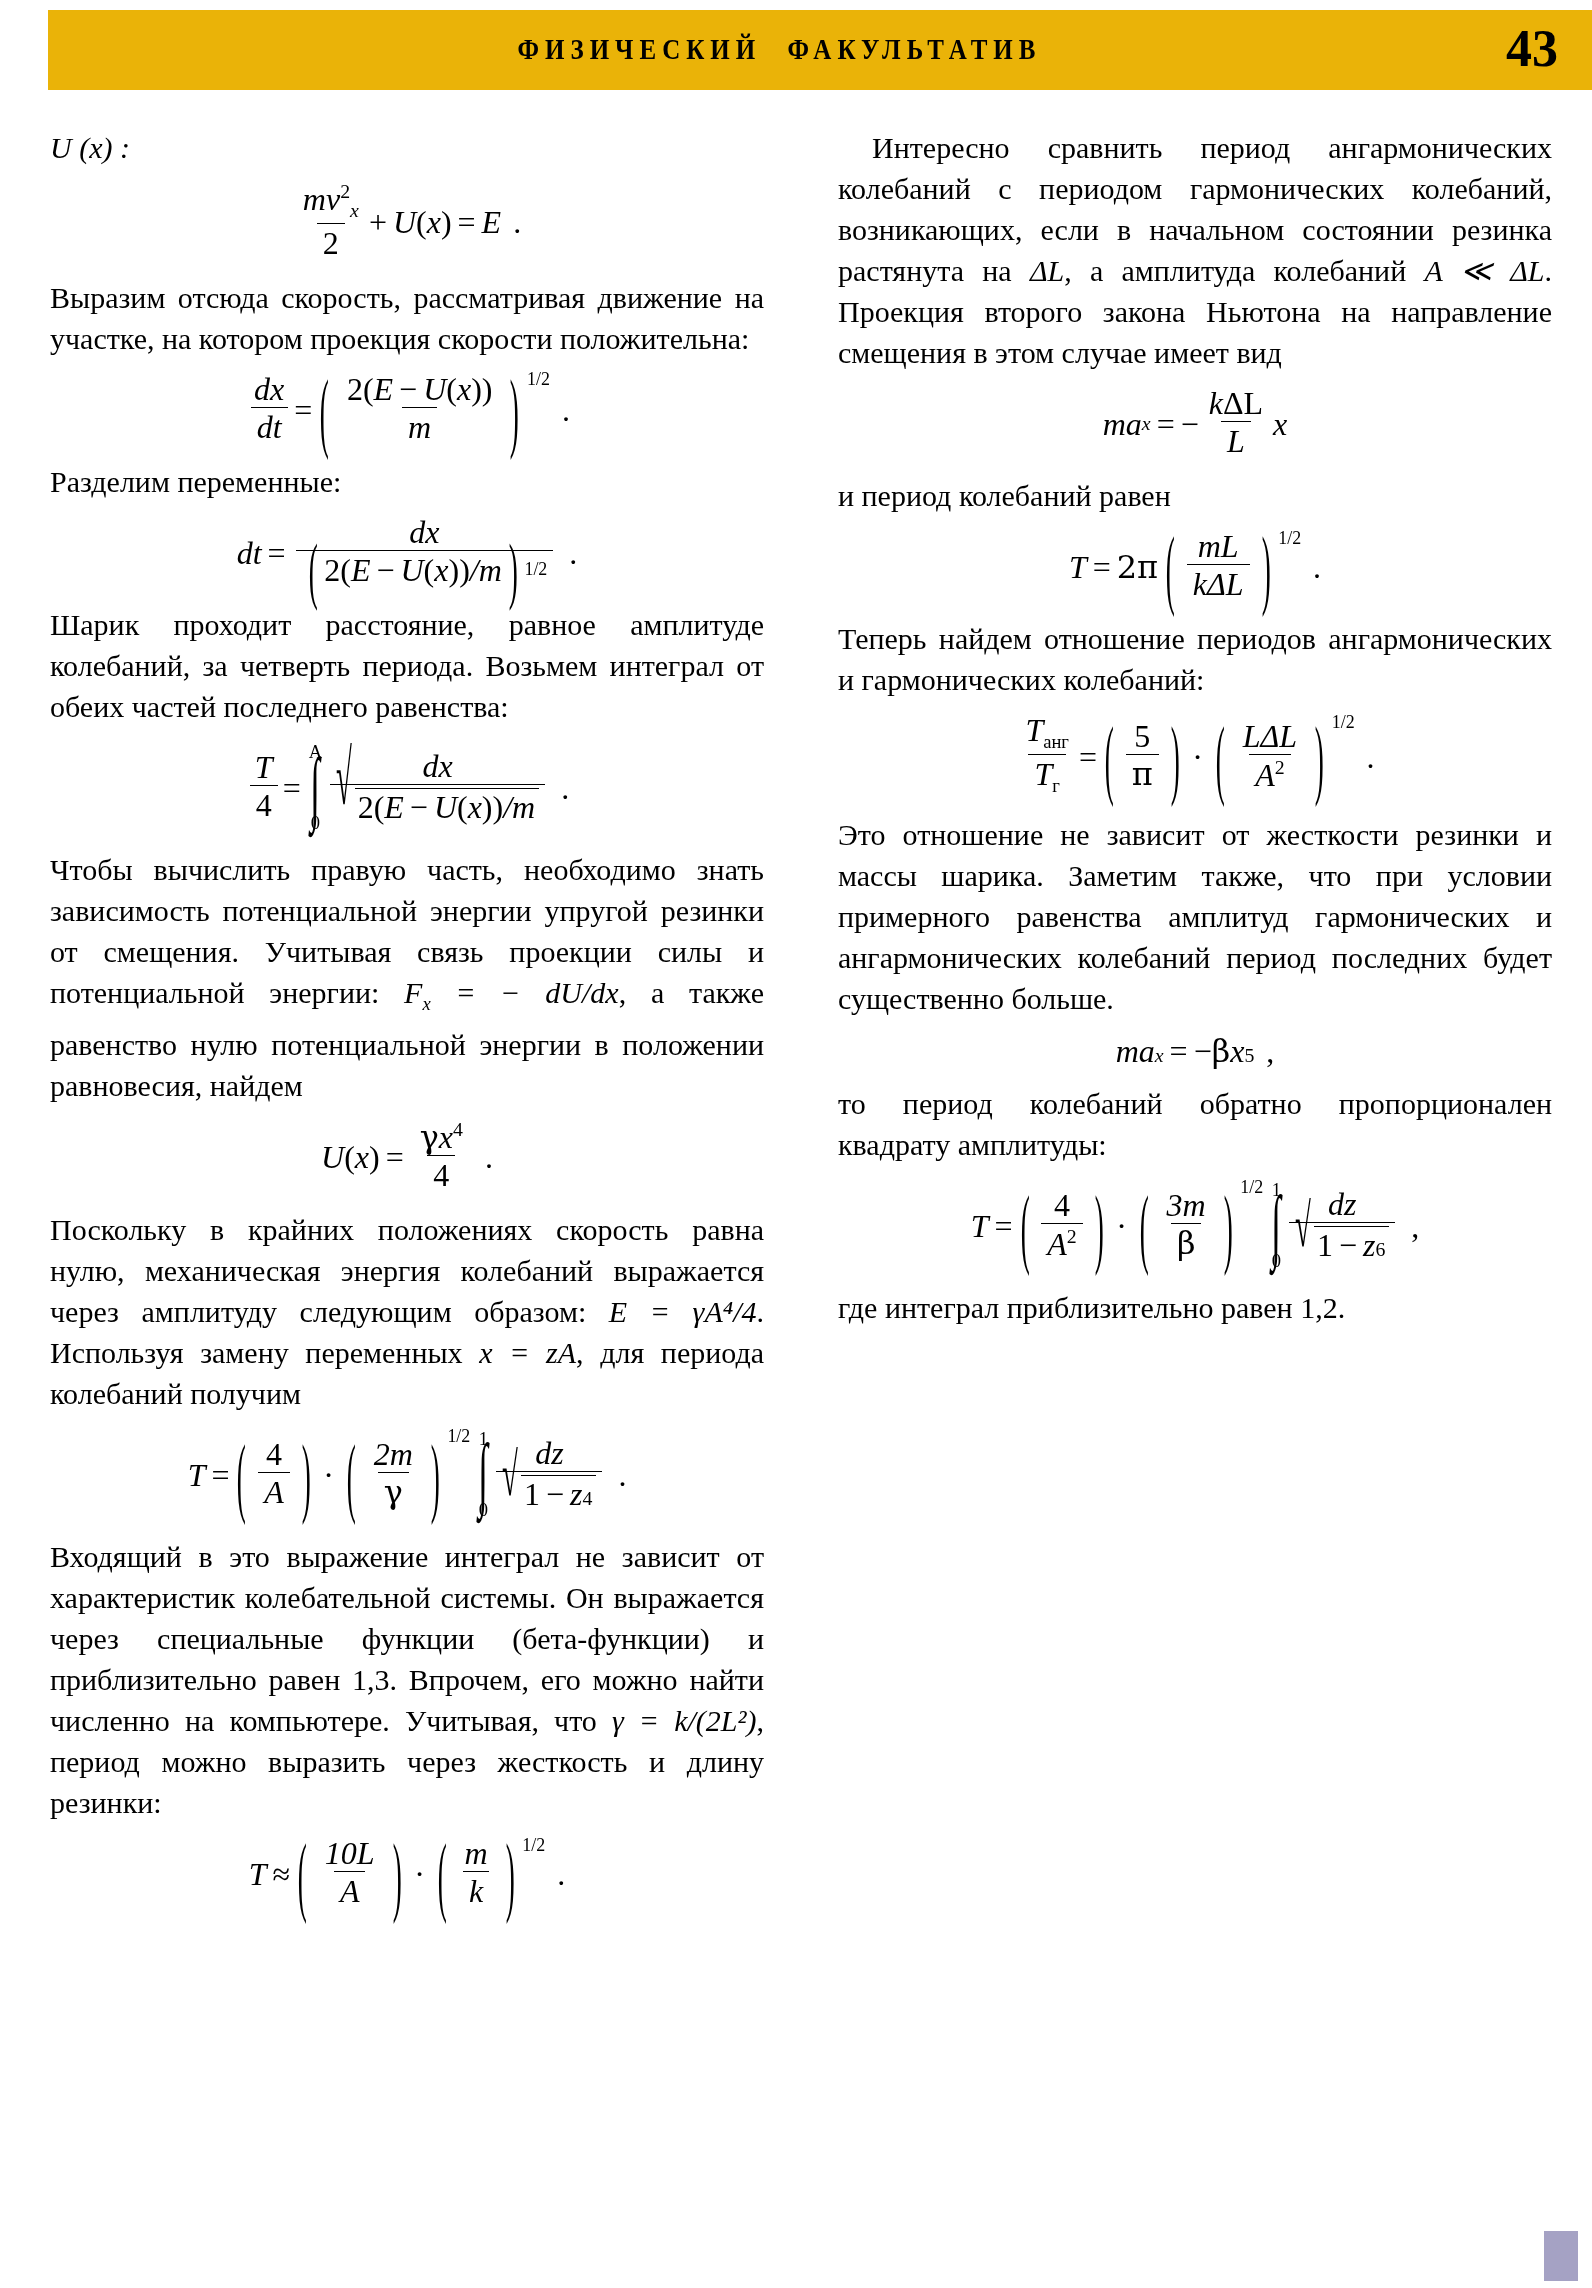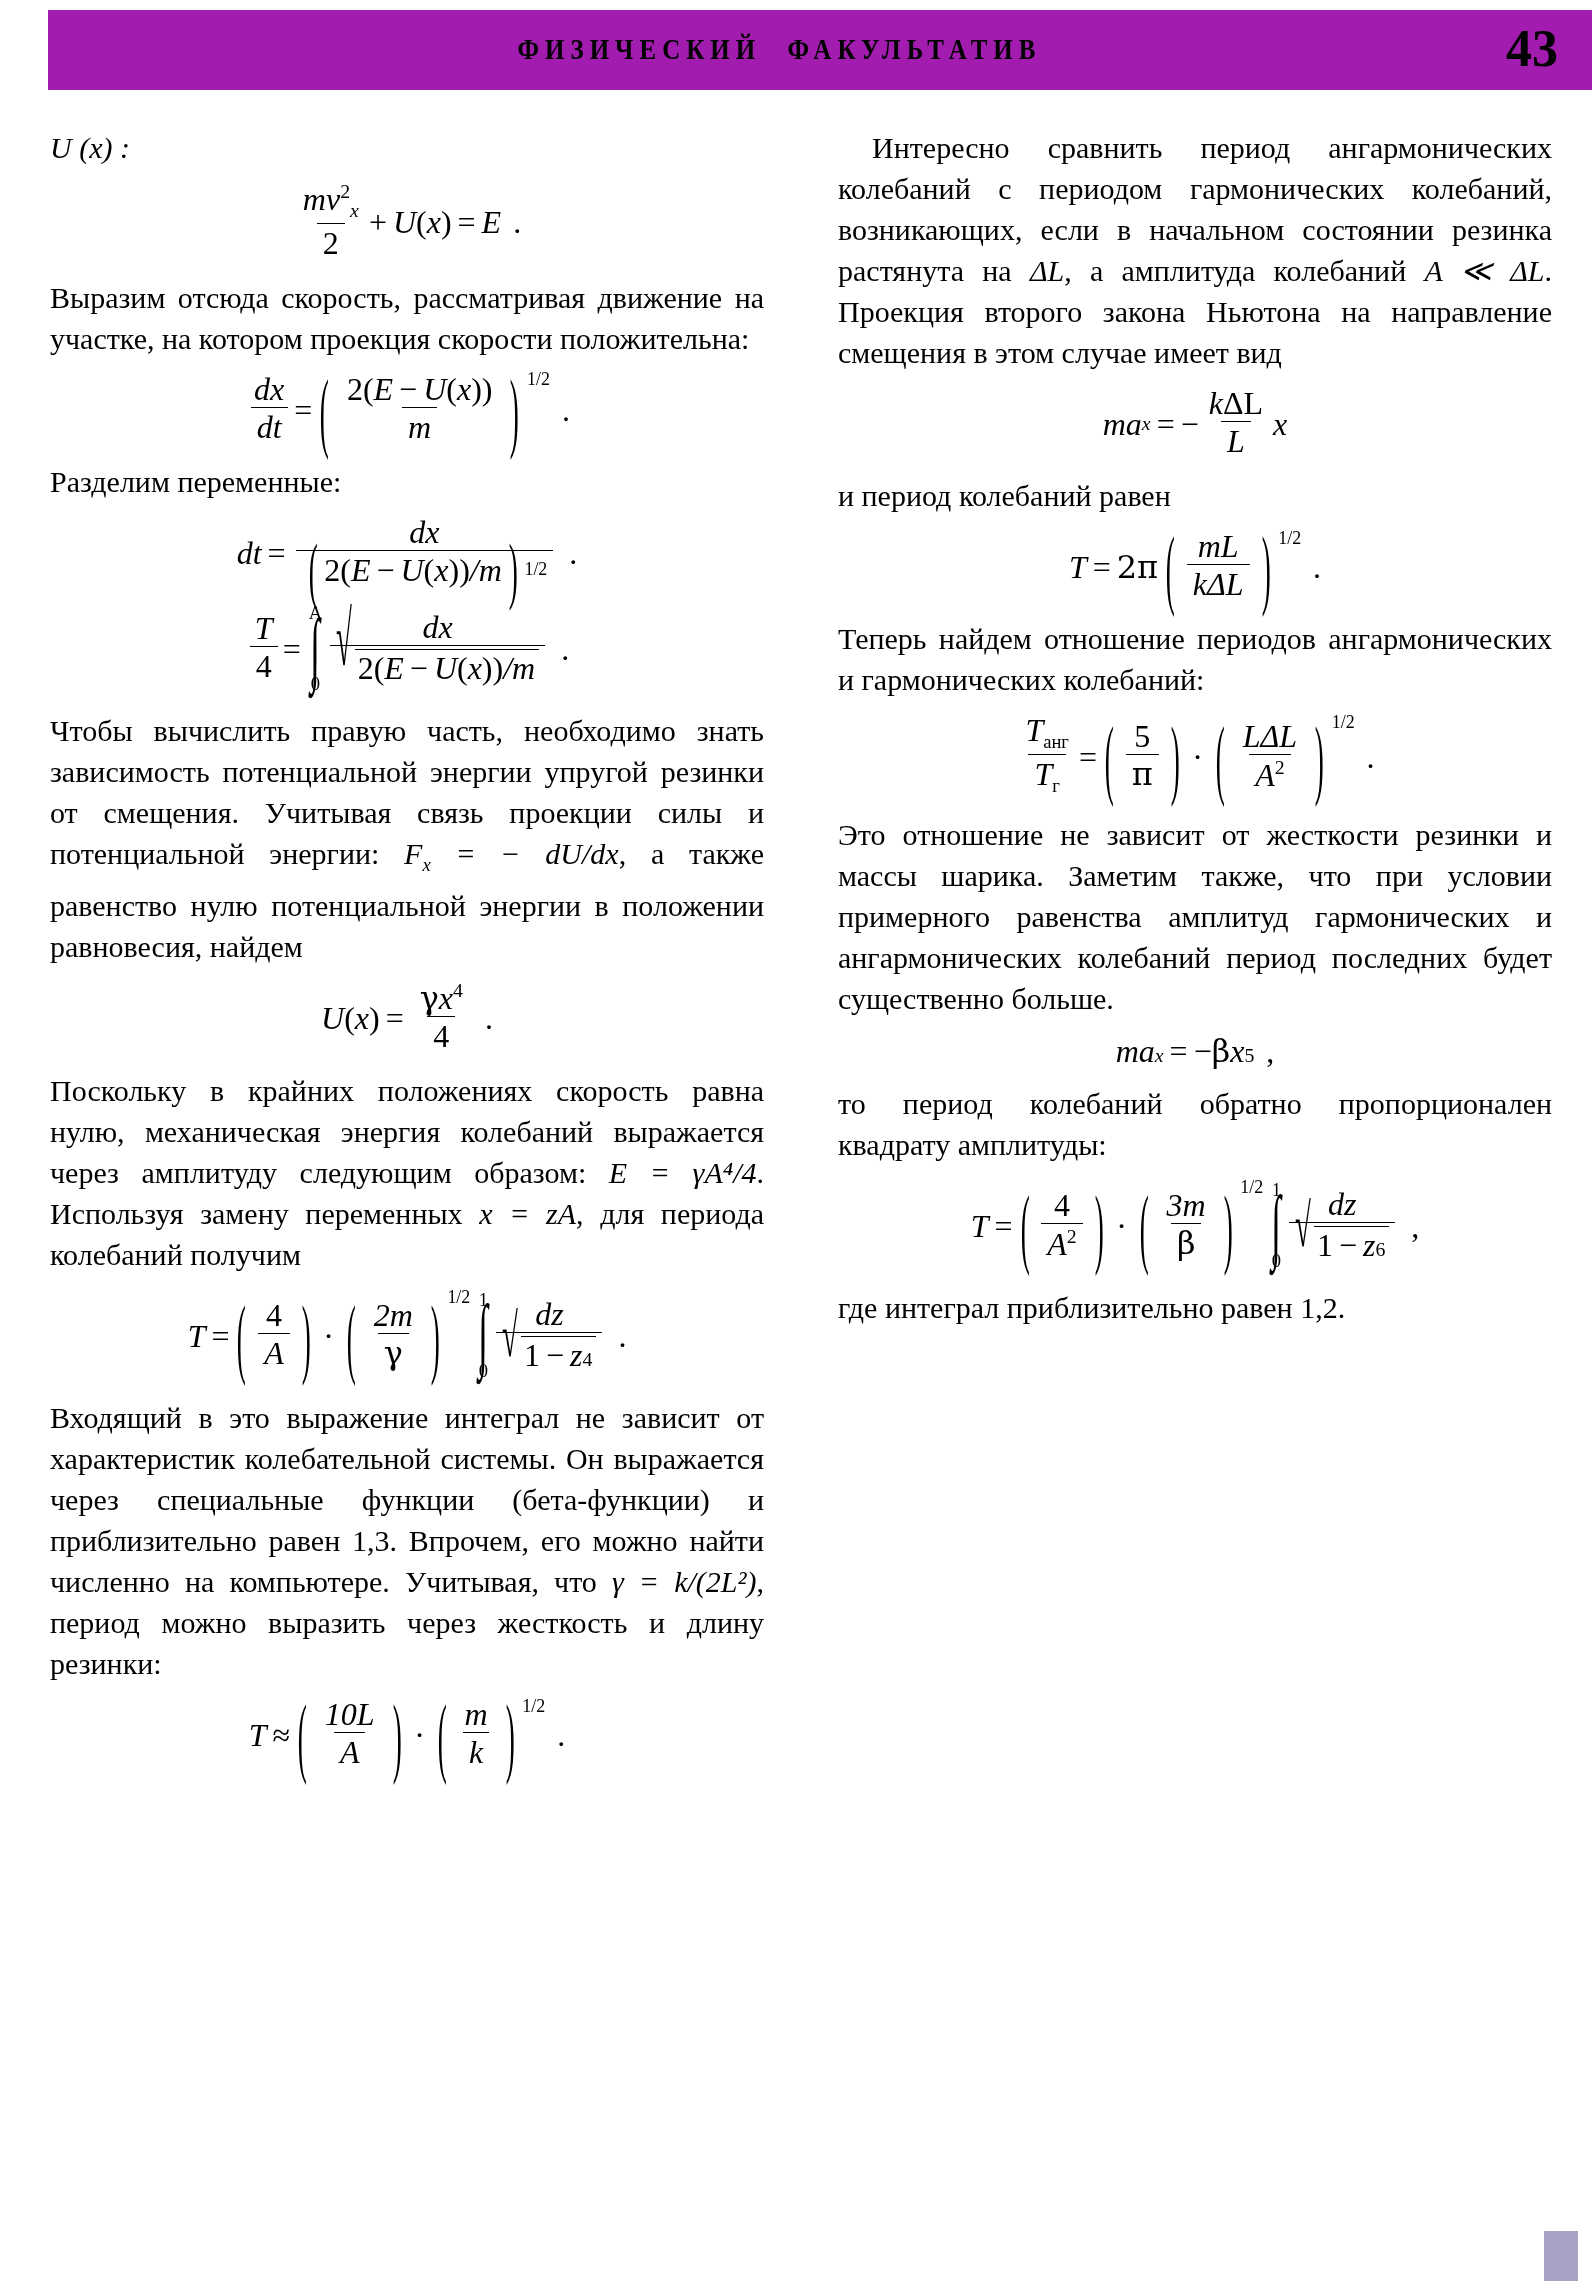--- a/index.html
+++ b/index.html
@@ -16,21 +16,21 @@
     overflow: hidden;
   }
 
   
   .header-band {
     position: absolute;
     left: 48px;
     top: 10px;
     width: 1544px;
     height: 80px;
-    background: #a21caf;
+    background: #eab308;
   }
   .header-title {
     position: absolute;
     left: 0;
     top: 0;
     width: 1463px;
     height: 80px;
     line-height: 80px;
     text-align: center;
     font-family: "Liberation Serif", "DejaVu Serif", serif;
@@ -269,20 +269,21 @@
           <span class="mo" style="font-style:italic">/</span>
           <span class="mi">m</span>
           <span class="paren p-2">)</span>
           <sup class="sp" style="font-size:0.56em">1/2</sup>
         </span>
       </span>
       <span class="period">.</span>
     </span>
   </div>
 
+  <p class="body-text">Шарик проходит расстояние, равное ампли­туде колебаний, за четверть периода. Возьмем интеграл от обеих частей последнего равен­ства:</p>
 
   <div class="eq">
     <span class="eq-inner row">
       <span class="frac">
         <span class="num mi">T</span>
         <span class="den mn">4</span>
       </span>
       <span class="mo">=</span>
       <span class="intg">
         <span class="lim mi">A</span>

